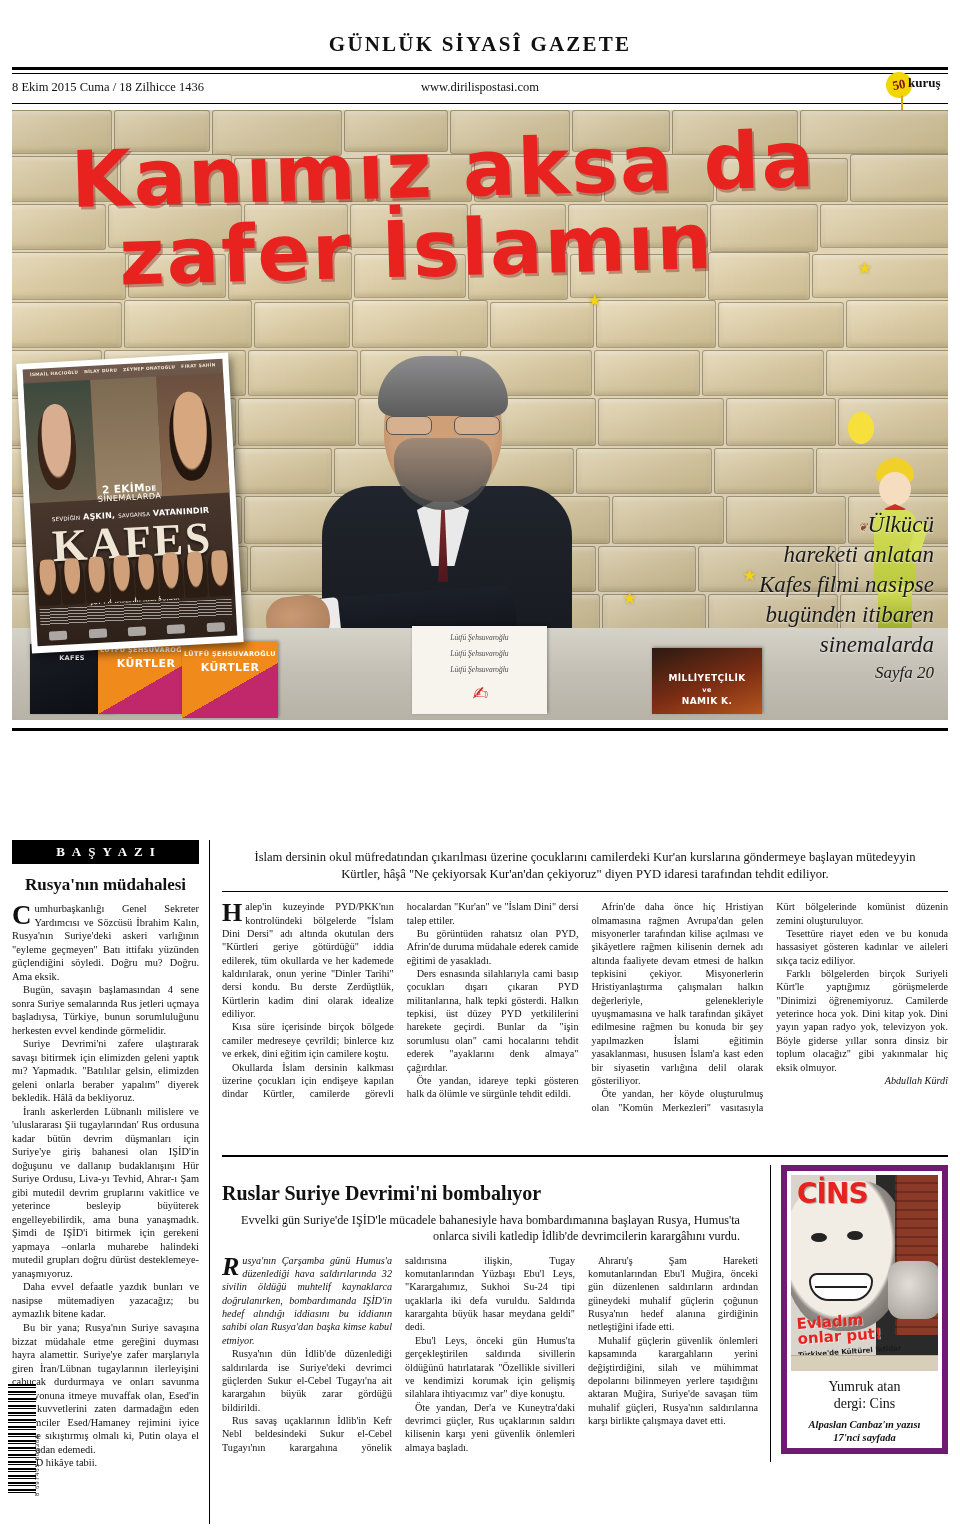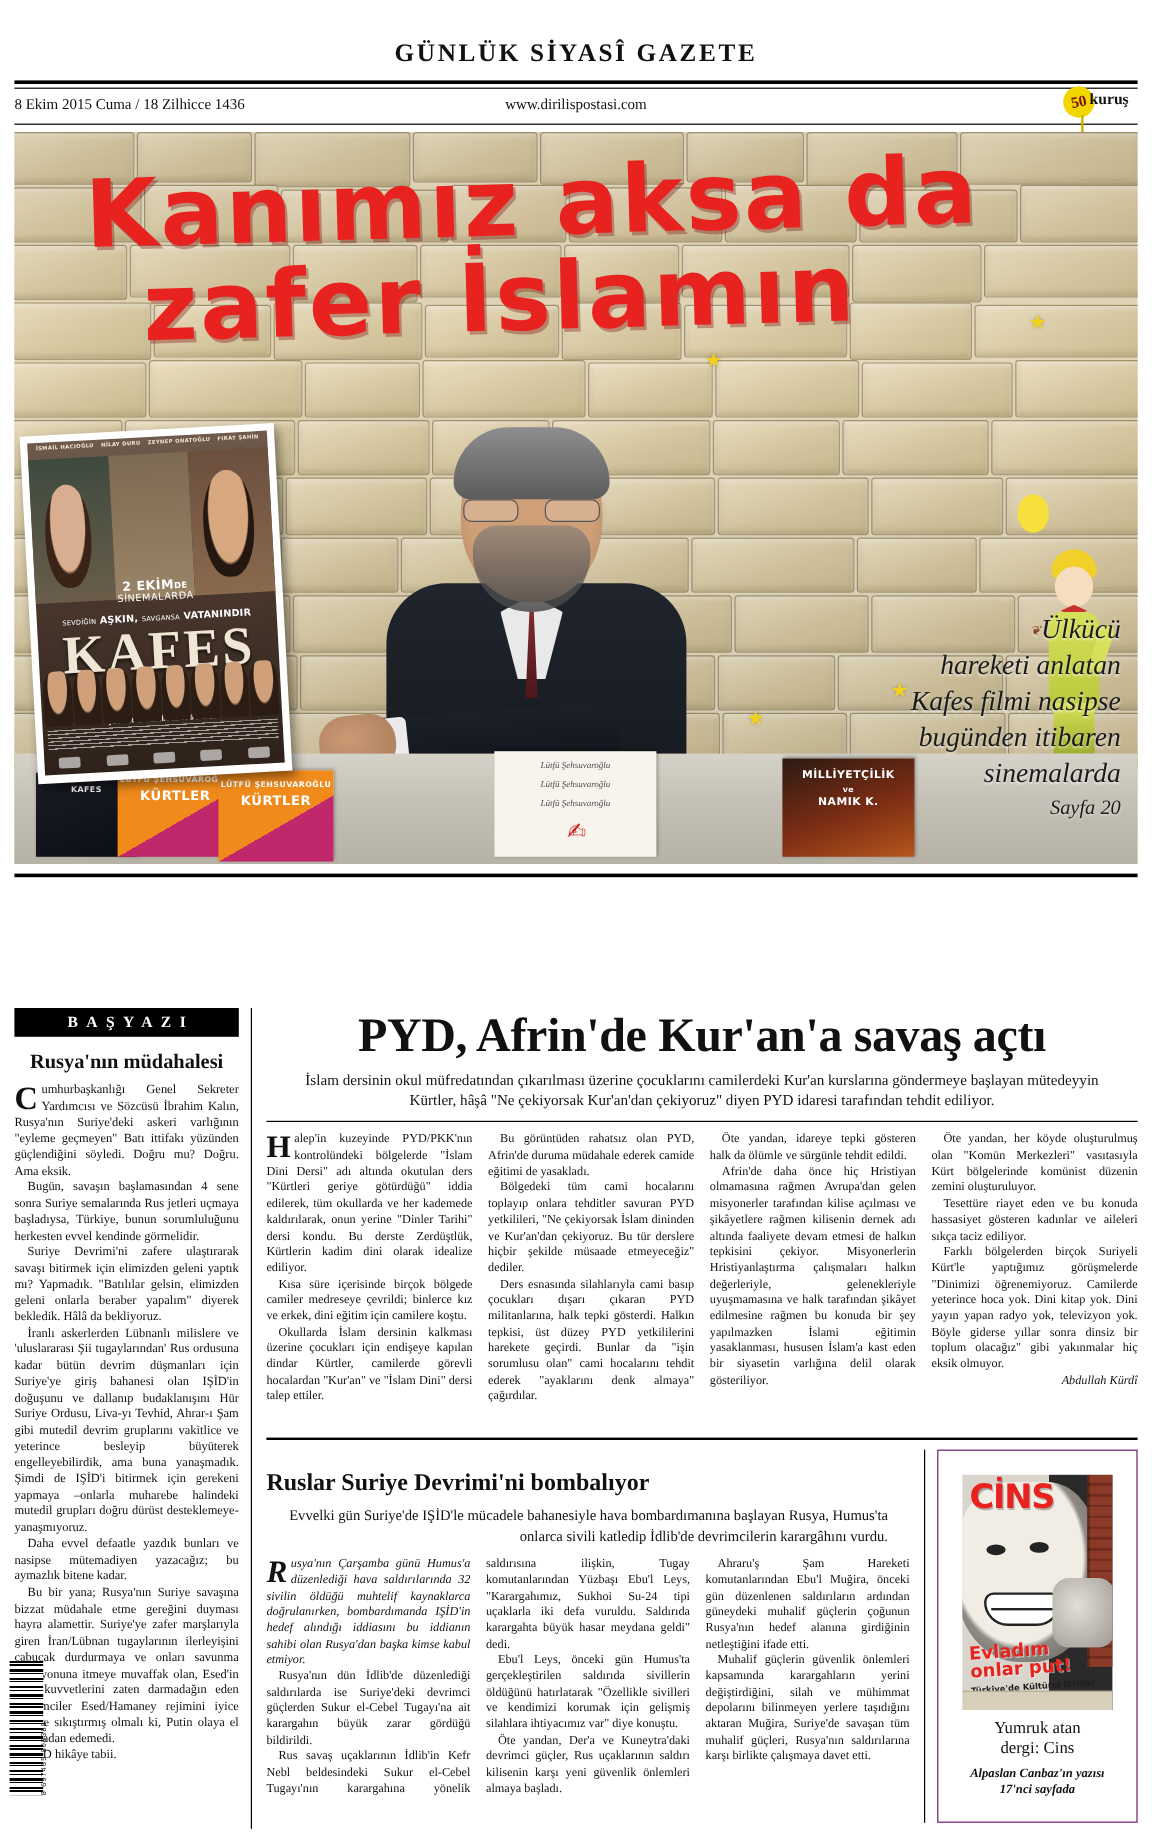--- a/index.html
+++ b/index.html
@@ -243,23 +243,23 @@
     background: linear-gradient(150deg,#f08a1b 0 58%, #c0286b 58% 100%); padding-top:8px; }
   .bk-white{ left:400px; width:135px; height:88px; background:#f7f4ee; }
   .bk-white .sig{
     font-family:"Liberation Serif", serif; font-style:italic;
     color:#4a4a4a; font-size:7.5px; text-align:center; margin-top:7px;
   }
   .bk-white .scrib{
     margin-top:8px; text-align:center; color:#cc2222;
     font-family:"DejaVu Sans", sans-serif; font-weight:bold; font-size:19px; letter-spacing:-2px;
   }
-  .bk-mill{ left:640px; width:110px; height:82px;
+  .bk-mill{ left:640px; width:110px; height:66px;
     background: linear-gradient(160deg,#2c1a12,#7c2d14 55%, #b4561d);
-    padding-top:8px; }
+    padding-top:24px; }
 
   .star{ position:absolute; color:#f5d21a; font-size:17px; text-shadow:0 0 3px rgba(0,0,0,.25); }
 
   .prince{ position:absolute; right:18px; bottom:92px; width:72px; height:170px; }
   .pr-hair{ position:absolute; left:18px; top:0; width:38px; height:24px; border-radius:19px 19px 6px 6px; background:#f2d02a;}
   .pr-head{ position:absolute; left:21px; top:14px; width:32px; height:34px; border-radius:50%; background:#f6ddc0;}
   .pr-scarf{ position:absolute; left:26px; top:46px; width:22px; height:10px; background:#c9302c; clip-path:polygon(0 50%,50% 0,100% 50%,50% 100%);}
   .pr-body{ position:absolute; left:16px; top:52px; width:42px; height:82px; border-radius:12px 12px 6px 6px;
             background: linear-gradient(180deg,#d7e05a,#b9c83c);}
   .pr-legs{ position:absolute; left:20px; top:128px; width:34px; height:42px;
@@ -354,21 +354,21 @@
     font-size: 10.2px; line-height:1.31; text-align: justify;
     height: 208px;
   }
   .cols3 p { text-indent: 10px; margin:0; }
   .cols3 p.first { text-indent:0;font-style:italic; }
   .cols3 p.first::first-letter{
     float:left; font-size:26px; line-height:.85; font-weight:bold; padding:2px 3px 0 0;
   }
 
   
-  .ad-box { border:1px solid #701a75; padding:20px; }
+  .ad-box { border:6px solid #701a75; padding:4px; }
   .mag-cover { position:relative; width:100%; height:196px; overflow:hidden;
     background: linear-gradient(90deg,#d9d4cc 0 58%, #2a2a2a 58% 100%); }
   .mag-face {
     position:absolute; left:-6px; top:6px; width:118px; height:150px;
     background: radial-gradient(ellipse at 45% 42%, #e7e3dc 0 58%, #8e8a84 62%, #5a5753 100%);
     border-radius: 40% 35% 45% 45%;
     filter: contrast(1.1);
   }
   .mag-eye{ position:absolute; width:16px; height:9px; background:#2b2b2b; border-radius:50%; }
   .mag-eye.l{ left:26px; top:52px; } .mag-eye.r{ left:62px; top:50px; }
@@ -658,30 +658,28 @@
         <p>Daha evvel defaatle yazdık bunları ve nasipse mütemadiyen yazacağız; bu aymazlık bitene kadar.</p>
         <p>Bu bir yana; Rusya'nın Suriye savaşına bizzat müdahale etme gereğini duyması hayra alamettir. Suriye'ye zafer marşlarıyla giren İran/Lübnan tugaylarının ilerleyişini çabucak durdurmaya ve onları savunma pozisyonuna itmeye muvaffak olan, Esed'in kara kuvvetlerini zaten darmadağın eden devrimciler Esed/Hamaney rejimini iyice köşeye sıkıştırmış olmalı ki, Putin olaya el koymadan edemedi.</p>
         <p>IŞİD hikâye tabii.</p>
       </div>
       <div class="barcode"></div>
       <div class="barcode-num">8 697465 805388</div>
     </div>
 
     <div class="col-main">
 
-      <h1 class="lead-head">PYD, Afrin'de Kur'an'a savaş açtı</h1>
       <div class="lead-deck">İslam dersinin okul müfredatından çıkarılması üzerine çocuklarını camilerdeki Kur'an kurslarına göndermeye başlayan mütedeyyin Kürtler, hâşâ "Ne çekiyorsak Kur'an'dan çekiyoruz" diyen PYD idaresi tarafından tehdit ediliyor.</div>
       <div class="hr-art"></div>
 
       <div class="cols4">
         <p class="first">Halep'in kuzeyinde PYD/PKK'nın kontrolündeki bölgelerde "İslam Dini Dersi" adı altında okutulan ders "Kürtleri geriye götürdüğü" iddia edilerek, tüm okullarda ve her kademede kaldırılarak, onun yerine "Dinler Tarihi" dersi kondu. Bu derste Zerdüştlük, Kürtlerin kadim dini olarak idealize ediliyor.</p>
         <p>Kısa süre içerisinde birçok bölgede camiler medreseye çevrildi; binlerce kız ve erkek, dini eğitim için camilere koştu.</p>
         <p>Okullarda İslam dersinin kalkması üzerine çocukları için endişeye kapılan dindar Kürtler, camilerde görevli hocalardan "Kur'an" ve "İslam Dini" dersi talep ettiler.</p>
         <p>Bu görüntüden rahatsız olan PYD, Afrin'de duruma müdahale ederek camide eğitimi de yasakladı.</p>
-        <p>Bölgedeki tüm cami hocalarını toplayıp onlara tehditler savuran PYD yetkilileri, "Ne çekiyorsak İslam dininden ve Kur'an'dan çekiyoruz. Bu tür derslere hiçbir şekilde müsaade etmeyeceğiz" dediler.</p>
         <p>Ders esnasında silahlarıyla cami basıp çocukları dışarı çıkaran PYD militanlarına, halk tepki gösterdi. Halkın tepkisi, üst düzey PYD yetkililerini harekete geçirdi. Bunlar da "işin sorumlusu olan" cami hocalarını tehdit ederek "ayaklarını denk almaya" çağırdılar.</p>
         <p>Öte yandan, idareye tepki gösteren halk da ölümle ve sürgünle tehdit edildi.</p>
         <p>Afrin'de daha önce hiç Hristiyan olmamasına rağmen Avrupa'dan gelen misyonerler tarafından kilise açılması ve şikâyetlere rağmen kilisenin dernek adı altında faaliyete devam etmesi de halkın tepkisini çekiyor. Misyonerlerin Hristiyanlaştırma çalışmaları halkın değerleriyle, gelenekleriyle uyuşmamasına ve halk tarafından şikâyet edilmesine rağmen bu konuda bir şey yapılmazken İslami eğitimin yasaklanması, hususen İslam'a kast eden bir siyasetin varlığına delil olarak gösteriliyor.</p>
         <p>Öte yandan, her köyde oluşturulmuş olan "Komün Merkezleri" vasıtasıyla Kürt bölgelerinde komünist düzenin zemini oluşturuluyor.</p>
         <p>Tesettüre riayet eden ve bu konuda hassasiyet gösteren kadınlar ve aileleri sıkça taciz ediliyor.</p>
         <p>Farklı bölgelerden birçok Suriyeli Kürt'le yaptığımız görüşmelerde "Dinimizi öğrenemiyoruz. Camilerde yeterince hoca yok. Dini kitap yok. Dini yayın yapan radyo yok, televizyon yok. Böyle giderse yıllar sonra dinsiz bir toplum olacağız" gibi yakınmalar hiç eksik olmuyor.</p>
         <p class="byline">Abdullah Kürdî</p>
       </div>
 
       <div class="sep-rule"></div>

